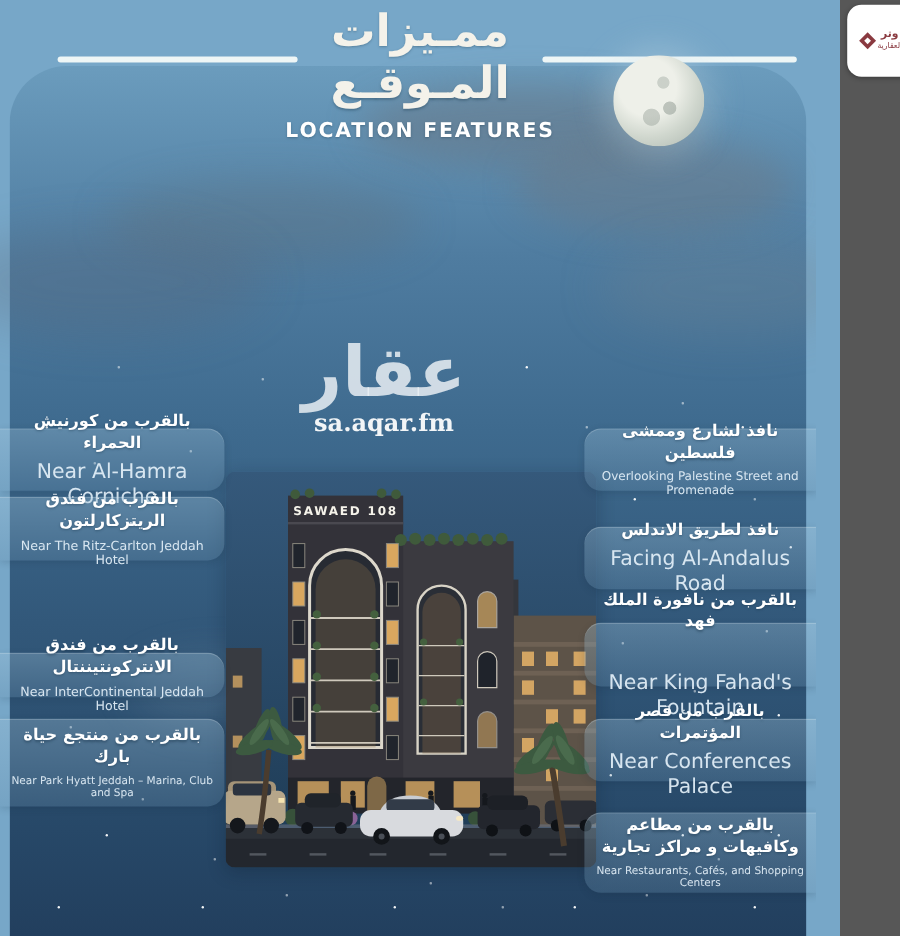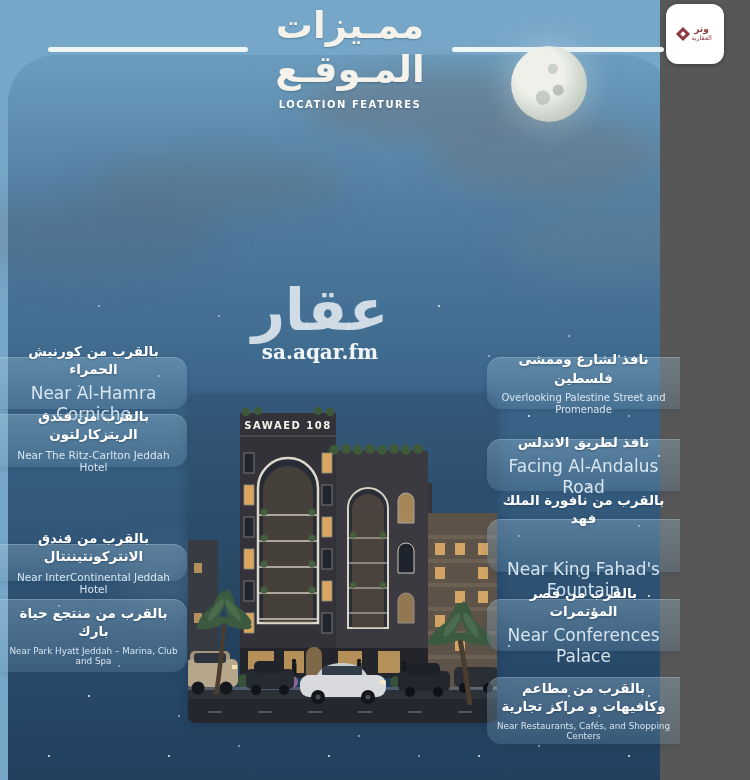--- a/index.html
+++ b/index.html
@@ -4,21 +4,21 @@
 <style>
   :root{
     --sky_top:#77a7c8; --panel_deep:#223f5e; --strip:#575757;
     --maroon:#8a3a40; --window_amber:#e8b469; --title_text:#f4f2ea;
   }
   *{margin:0;padding:0;box-sizing:border-box;}
   body{font-family:"DejaVu Sans","Liberation Sans",sans-serif;background:#222;}
   .stage{position:relative;width:750px;height:780px;overflow:hidden;background:var(--sky_top,#77a7c8);}
 
   
-  .side-strip{position:absolute;right:0;top:0;width:90px;height:780px;background:var(--strip,#575757);text-decoration:underline;}
+  .side-strip{position:absolute;right:0;top:0;width:50px;height:780px;background:var(--strip,#575757);text-decoration:underline;}
   .logo-card{position:absolute;left:6px;top:4px;width:58px;height:60px;background:#fff;border-radius:12px;
     box-shadow:0 1px 4px rgba(0,0,0,.35);display:flex;align-items:center;justify-content:center;}
   .logo-inner{display:flex;flex-direction:row-reverse;align-items:center;gap:3px;direction:rtl;}
   .logo-diamond{width:10px;height:10px;background:var(--maroon,#8a3a40);transform:rotate(45deg);position:relative;flex:0 0 auto;}
   .logo-diamond::after{content:"";position:absolute;left:3px;top:3px;width:4px;height:4px;background:#fff;}
   .logo-text{display:flex;flex-direction:column;align-items:center;line-height:1.1;color:var(--maroon,#8a3a40);}
   .logo-text .l1{font-size:9px;font-weight:bold;}
   .logo-text .l2{font-size:6.5px;}
 
   
@@ -57,21 +57,21 @@
   .moon{position:absolute;left:511px;top:46px;width:76px;height:76px;border-radius:50%;z-index:5;
     background:
       radial-gradient(circle at 62% 58%, rgba(148,158,150,.55) 0 8%, rgba(148,158,150,0) 9%),
       radial-gradient(circle at 42% 68%, rgba(150,160,152,.45) 0 10%, rgba(150,160,152,0) 11%),
       radial-gradient(circle at 55% 30%, rgba(160,170,162,.45) 0 7%, rgba(160,170,162,0) 8%),
       radial-gradient(circle at 38% 35%, #eef0e9 0 35%, #cfd6cd 62%, #a9b4ad 100%);
     box-shadow:0 0 26px 8px rgba(210,225,235,.28);}
 
   .title-block{position:absolute;left:20px;top:4px;width:660px;text-align:center;z-index:6;color:var(--title_text,#f4f2ea);}
   .title-ar{font-size:37px;font-weight:bold;line-height:44px;direction:rtl;text-shadow:0 1px 2px rgba(30,60,80,.35);}
-  .title-en{margin-top:7px;font-size:10px;font-weight:bold;letter-spacing:1.5px;color:#fff;text-shadow:0 1px 2px rgba(30,60,80,.4);}
+  .title-en{margin-top:7px;font-size:17px;font-weight:bold;letter-spacing:1.5px;color:#fff;text-shadow:0 1px 2px rgba(30,60,80,.4);}
 
   .watermark{position:absolute;left:160px;top:280px;width:320px;text-align:center;z-index:6;}
   .wm-brand{font-size:58px;font-weight:bold;line-height:60px;color:rgba(233,239,243,.85);direction:rtl;}
   .wm-domain{font-family:"DejaVu Serif","Liberation Serif",serif;font-size:20px;font-weight:bold;color:#f2f5f7;margin-top:0px;}
 
   
   .fbox{position:absolute;display:flex;flex-direction:column;justify-content:center;align-items:center;gap:5px;
     background:linear-gradient(180deg,rgba(160,196,219,.34),rgba(112,152,182,.26));
     box-shadow:inset 0 1px 0 rgba(255,255,255,.18), 0 2px 6px rgba(20,40,60,.15);z-index:7;padding:4px 8px;}
   .fbox.leftside{left:0;width:187px;border-radius:0 14px 14px 0;}

